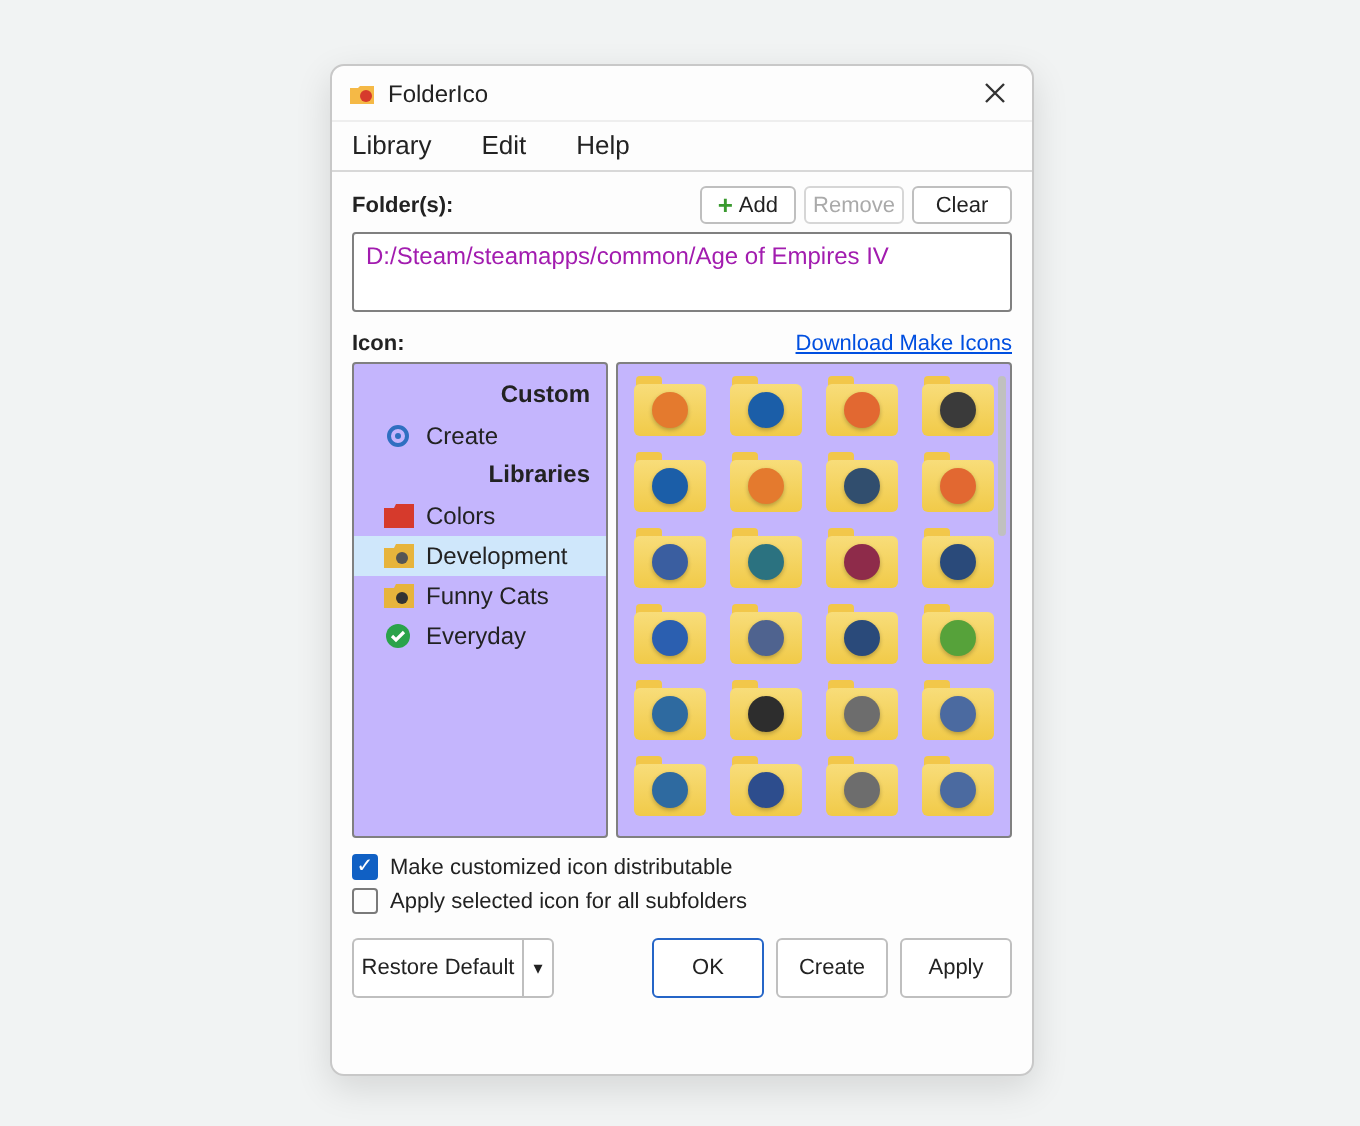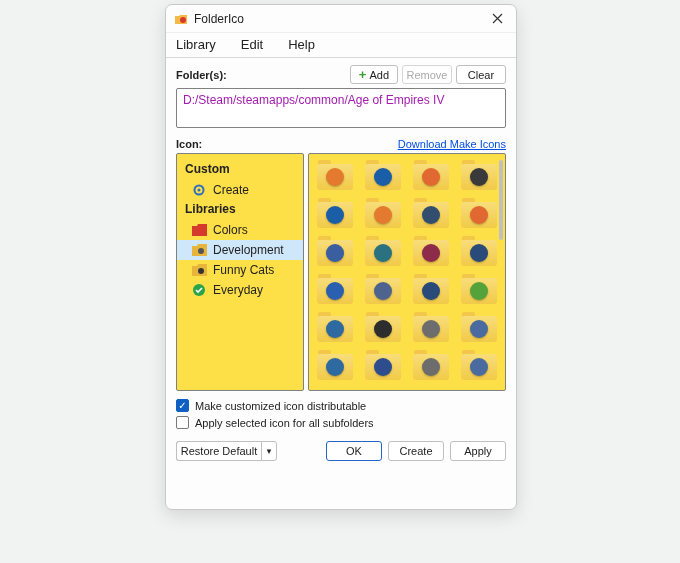--- a/index.html
+++ b/index.html
@@ -8,21 +8,21 @@
     font-family: "Segoe UI", Tahoma, sans-serif;
     font-size: 12px;
     color: #222;
     width: 680px;
     height: 563px;
     position: relative;
   }
   .window {
     position: absolute;
     left: 165px;
-    top: 4px;
+    top: 32px;
     width: 352px;
     height: 506px;
     background: #fdfdfd;
     border: 1px solid #c8c8c8;
     border-radius: 7px;
     box-shadow: 0 6px 18px rgba(0,0,0,0.12);
     display: flex;
     flex-direction: column;
   }
   
@@ -112,23 +112,24 @@
   }
   .icon-label { font-weight: 600; font-size: 11px; flex: 1; }
   .link { color: #004fe0; text-decoration: underline; font-size: 11px; cursor: pointer; }
   
   .panes {
     display: flex;
     gap: 4px;
     height: 238px;
   }
   .pane-left, .pane-right {
-    background: #fde047;
+    background: #c4b5fd;
     border: 1px solid #808080;
     border-radius: 2px;
+    text-align: right;
   }
   .pane-left { width: 128px; padding: 6px 0; }
   .pane-right { flex: 1; padding: 4px; position: relative; overflow: hidden; }
   .tree-header {
     font-weight: 700;
     font-size: 12px;
     padding: 2px 8px 4px;
   }
   .tree-item {
     display: flex;
@@ -219,21 +220,21 @@
     align-items: center;
     gap: 6px;
     margin-top: 12px;
     padding-bottom: 10px;
   }
   .footer .spacer { flex: 1; }
   .footer-btn {
     background: #fff;
     border: 1px solid #bfbfbf;
     border-radius: 3px;
-    height: 20px;
+    height: 30px;
     font-size: 11px;
     display: inline-flex;
     align-items: center;
     justify-content: center;
     width: 56px;
     cursor: pointer;
   }
   .split-btn {
     display: inline-flex;
   }

